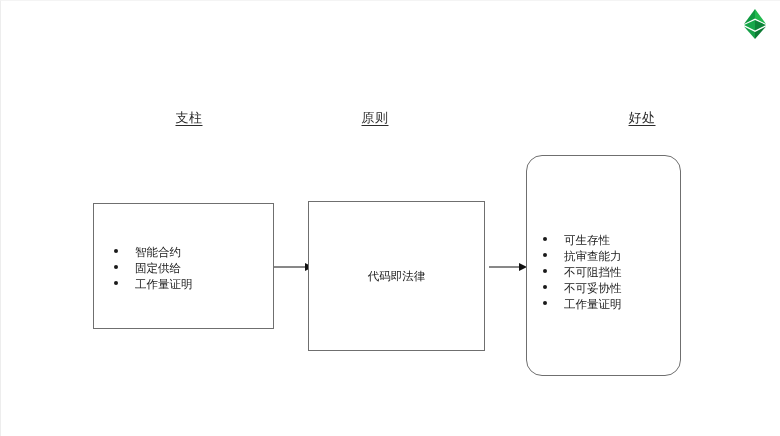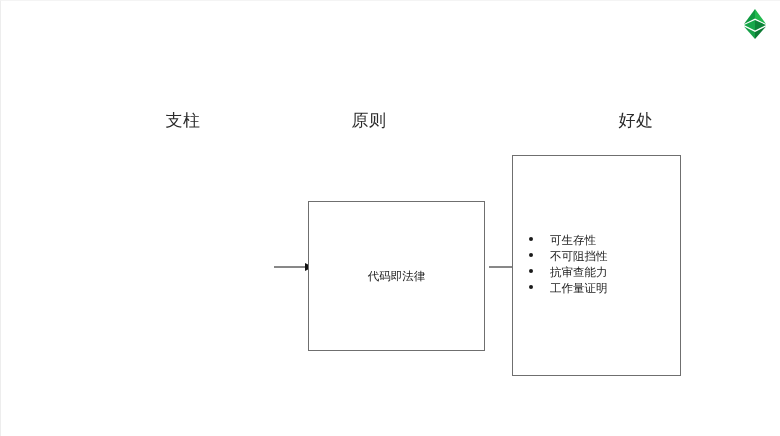--- a/index.html
+++ b/index.html
@@ -26,41 +26,43 @@
     left: 739px;
     top: 7px;
     width: 30px;
     height: 32px;
   }
 
   
   .col-header {
     position: absolute;
     top: 108px;
-    font-size: 17px;
+    font-size: 13px;
     color: #2b2b2b;
+    text-decoration: underline;
     text-underline-offset: 3px;
     letter-spacing: .5px;
     white-space: nowrap;
     transform: translateX(-50%);
+    margin-left: 6px;
   }
   #hdr-pillars  { left: 182px; }
   #hdr-principles { left: 368px; }
   #hdr-benefits { left: 635px; }
 
   
   .box {
     position: absolute;
     background: #ffffff;
     border: 1px solid #6f6f6f;
     box-sizing: border-box;
   }
   #box-pillars   { left: 92px;  top: 202px; width: 181px; height: 126px; }
   #box-principles{ left: 295px; top: 200px; width: 177px; height: 150px; margin-left: 12px; }
-  #box-benefits  { left: 511px; top: 154px; width: 169px; height: 221px; }
+  #box-benefits  { left: 525px; top: 154px; width: 155px; height: 221px; border-radius: 16px; }
 
   
   .bullet-list {
     position: absolute;
     left: 0;
     right: 0;
     margin: 0;
     padding: 0;
     list-style: none;
   }
@@ -123,20 +125,36 @@
       <polygon points="30,48 8,37 30,62" fill="#16a048"></polygon>
     </svg>
   </div>
 
   <div id="hdr-pillars" class="col-header">支柱</div>
 
   <div id="hdr-principles" class="col-header">原则</div>
 
   <div id="hdr-benefits" class="col-header">好处</div>
 
+  <div id="box-pillars" class="box">
+    <ul class="bullet-list">
+      <li class="bullet-item">
+        <span class="bullet-dot"></span>
+        <span class="bullet-text">智能合约</span>
+      </li>
+      <li class="bullet-item">
+        <span class="bullet-dot"></span>
+        <span class="bullet-text">固定供给</span>
+      </li>
+      <li class="bullet-item">
+        <span class="bullet-dot"></span>
+        <span class="bullet-text">工作量证明</span>
+      </li>
+    </ul>
+  </div>
 
   <div id="arrow-1" class="arrow">
     <svg viewBox="0 0 39 10" preserveAspectRatio="none" xmlns="http://www.w3.org/2000/svg" aria-hidden="true">
       <line x1="0" y1="5" x2="31" y2="5" stroke="#111111" stroke-width="1"></line>
       <polygon points="31,1 39,5 31,9" fill="#111111"></polygon>
     </svg>
   </div>
 
   <div id="box-principles" class="box">
     <div class="box-center-label">代码即法律</div>
@@ -150,25 +168,29 @@
   </div>
 
   <div id="box-benefits" class="box">
     <ul class="bullet-list">
       <li class="bullet-item">
         <span class="bullet-dot"></span>
         <span class="bullet-text">可生存性</span>
       </li>
       <li class="bullet-item">
         <span class="bullet-dot"></span>
+        <span class="bullet-text">抗审查能力</span>
+      </li>
+      <li class="bullet-item">
+        <span class="bullet-dot"></span>
         <span class="bullet-text">不可阻挡性</span>
       </li>
       <li class="bullet-item">
         <span class="bullet-dot"></span>
-        <span class="bullet-text">抗审查能力</span>
+        <span class="bullet-text">不可妥协性</span>
       </li>
       <li class="bullet-item">
         <span class="bullet-dot"></span>
         <span class="bullet-text">工作量证明</span>
       </li>
     </ul>
   </div>
 
 </div>
 

